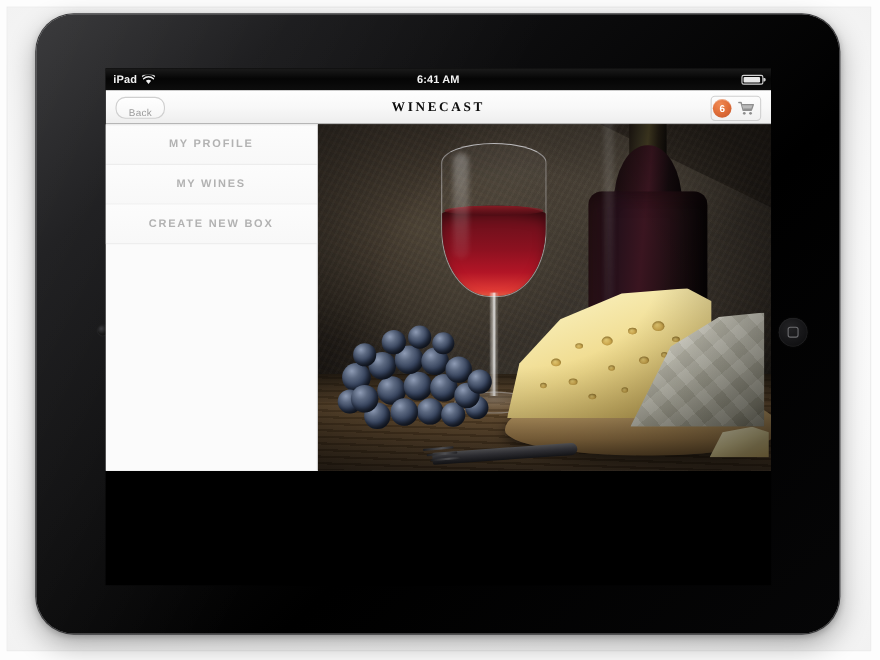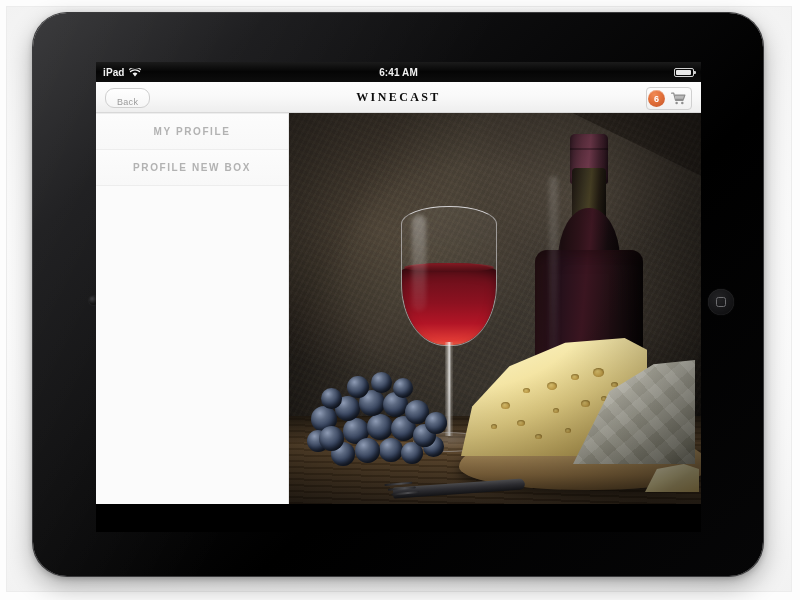--- a/index.html
+++ b/index.html
@@ -219,21 +219,21 @@
   #cart-icon-wrap {
     width: 24px; height: 19px;
     display: flex;
     align-items: center;
     justify-content: center;
   }
 
   
   #app-body {
     position: relative;
-    height: 391px;
+    height: 315px;
     display: flex;
     background: #fbfbfb;
   }
   #sidebar {
     width: 193px;
     background: #fbfbfb;
     border-right: 1px solid #e6e6e6;
     box-sizing: border-box;
     padding-top: 0;
   }
@@ -572,21 +572,24 @@
         </div>
       </div>
 
       <div id="app-body">
 
         <nav id="sidebar">
           <div class="menu-item">
             <span>MY PROFILE</span>
           </div>
           <div class="menu-item">
-            <span>PROFILE NEW BOX</span>
+            <span>MY WINES</span>
+          </div>
+          <div class="menu-item">
+            <span>CREATE NEW BOX</span>
           </div>
         </nav>
 
         <div id="hero">
           <div id="hero-wall"></div>
           <div id="hero-shaft"></div>
 
           <div id="table">
             <div id="table-shadow"></div>
           </div>

